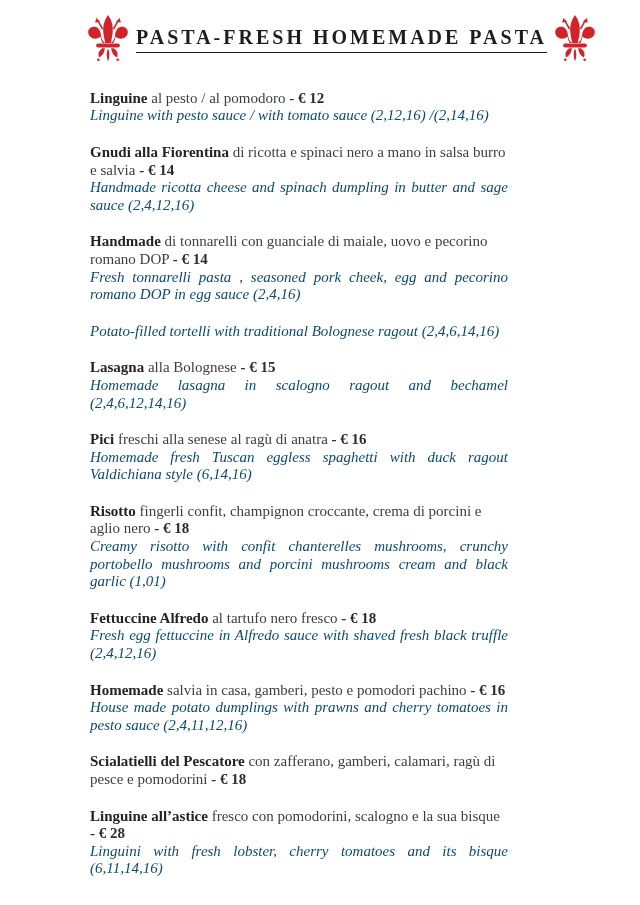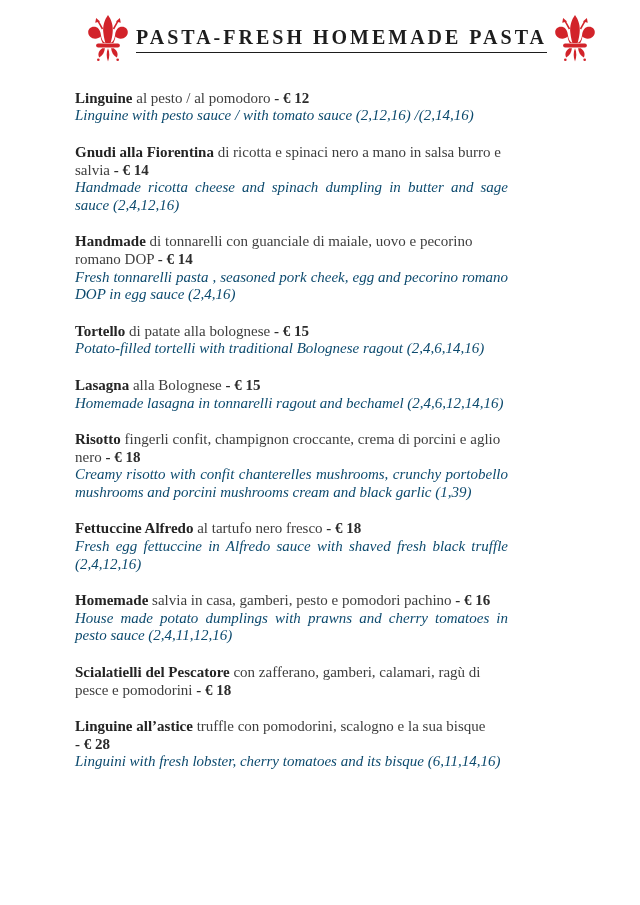--- a/index.html
+++ b/index.html
@@ -10,21 +10,21 @@
   }
   .header{display:flex;align-items:center;padding:13px 3px 0 86px;}
   .lily{color:#d2232a;flex:0 0 auto;line-height:0;}
   .lily svg{display:block;}
   .title-wrap{flex:1 1 auto;text-align:center;padding:0 6px;}
   .title{
     display:inline-block;font-size:20px;font-weight:700;letter-spacing:3px;
     color:#1d1d1d;border-bottom:1.6px solid #1d1d1d;padding-bottom:3px;white-space:nowrap;
   }
   .menu{padding:23px 16px 0 75px;}
-  .item{margin-bottom:19px;font-size:15px;line-height:17.6px;color:#3e3e3e;}
+  .item{margin-bottom:19px;font-size:15px;line-height:17.6px;color:#3e3e3e;margin-left:15px;}
   .item p{margin:0;}
   .dish-name{font-weight:700;color:#242424;}
   .dish-price{font-weight:700;color:#2c2c2c;white-space:nowrap;}
   .dish-desc{font-style:italic;color:#0c4a6e;text-align:justify;}
 </style>
 </head>
 <body>
 
 <div class="page">
 
@@ -83,48 +83,51 @@
         <p class="dish-line"><strong class="dish-name">Gnudi alla Fiorentina</strong> <span>di ricotta e spinaci nero a mano in salsa burro e salvia</span> <span class="dish-price">- € 14</span></p>
         <p class="dish-desc">Handmade ricotta cheese and spinach dumpling in butter and sage sauce (2,4,12,16)</p>
       </section>
 
       <section class="item">
         <p class="dish-line"><strong class="dish-name">Handmade</strong> <span>di tonnarelli con guanciale di maiale, uovo e pecorino romano DOP</span> <span class="dish-price">- € 14</span></p>
         <p class="dish-desc">Fresh tonnarelli  pasta , seasoned pork cheek, egg and pecorino romano DOP in egg sauce (2,4,16)</p>
       </section>
 
       <section class="item">
-        <p class="dish-line"><strong class="dish-name">Tortello</strong> <span>di patate alla bolognese</span> <span class="dish-price">- € 15</span></p>
         <p class="dish-desc">Potato-filled tortelli with traditional Bolognese ragout (2,4,6,14,16)</p>
       </section>
 
       <section class="item">
         <p class="dish-line"><strong class="dish-name">Lasagna</strong> <span>alla Bolognese</span> <span class="dish-price">- € 15</span></p>
-        <p class="dish-desc">Homemade lasagna in tonnarelli ragout and bechamel (2,4,6,12,14,16)</p>
+        <p class="dish-desc">Homemade lasagna in scalogno ragout and bechamel (2,4,6,12,14,16)</p>
       </section>
 
+      <section class="item">
+        <p class="dish-line"><strong class="dish-name">Pici</strong> <span>freschi alla senese al ragù di anatra</span> <span class="dish-price">- € 16</span></p>
+        <p class="dish-desc">Homemade fresh Tuscan eggless spaghetti with duck ragout Valdichiana style (6,14,16)</p>
+      </section>
 
       <section class="item">
         <p class="dish-line"><strong class="dish-name">Risotto</strong> <span>fingerli confit, champignon croccante, crema di porcini e aglio nero</span> <span class="dish-price">- € 18</span></p>
-        <p class="dish-desc">Creamy risotto with confit chanterelles mushrooms, crunchy portobello mushrooms and porcini mushrooms cream and black garlic (1,39)</p>
+        <p class="dish-desc">Creamy risotto with confit chanterelles mushrooms, crunchy portobello mushrooms and porcini mushrooms cream and black garlic (1,01)</p>
       </section>
 
       <section class="item">
         <p class="dish-line"><strong class="dish-name">Fettuccine Alfredo</strong> <span>al tartufo nero fresco</span> <span class="dish-price">- € 18</span></p>
         <p class="dish-desc">Fresh egg fettuccine in Alfredo sauce with shaved fresh black truffle (2,4,12,16)</p>
       </section>
 
       <section class="item">
         <p class="dish-line"><strong class="dish-name">Homemade</strong> <span>salvia in casa, gamberi, pesto e pomodori pachino</span> <span class="dish-price">- € 16</span></p>
         <p class="dish-desc">House made potato dumplings with prawns and cherry tomatoes in pesto sauce (2,4,11,12,16)</p>
       </section>
 
       <section class="item">
         <p class="dish-line"><strong class="dish-name">Scialatielli del Pescatore</strong> <span>con zafferano, gamberi, calamari, ragù di pesce e pomodorini</span> <span class="dish-price">- € 18</span></p>
       </section>
 
       <section class="item">
-        <p class="dish-line"><strong class="dish-name">Linguine all’astice</strong> <span>truffle con pomodorini, scalogno e la sua bisque</span> <span class="dish-price">- € 28</span></p>
+        <p class="dish-line"><strong class="dish-name">Linguine all’astice</strong> <span>fresco con pomodorini, scalogno e la sua bisque</span> <span class="dish-price">- € 28</span></p>
         <p class="dish-desc">Linguini with  fresh lobster, cherry  tomatoes and its bisque (6,11,14,16)</p>
       </section>
     </main>
 
 </div>
 
 </body></html>

